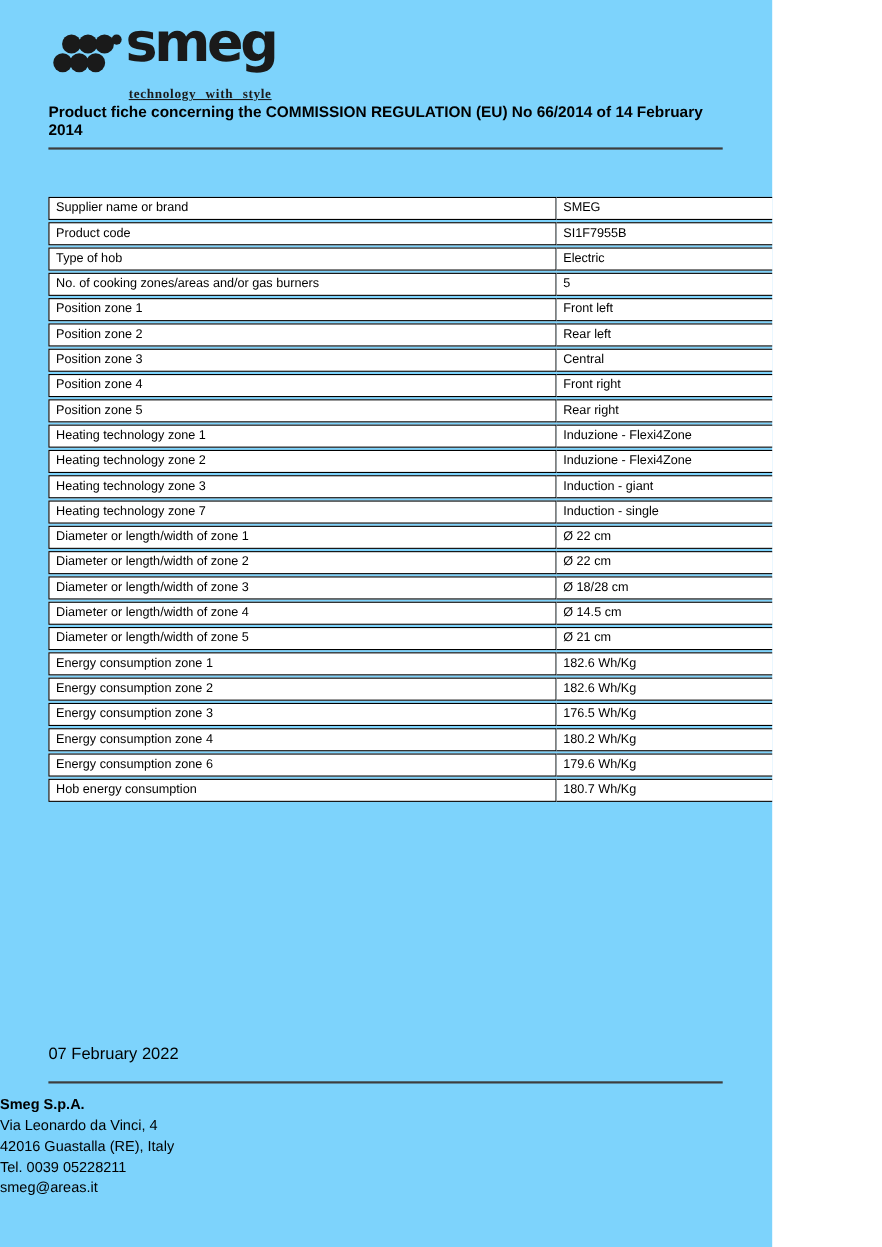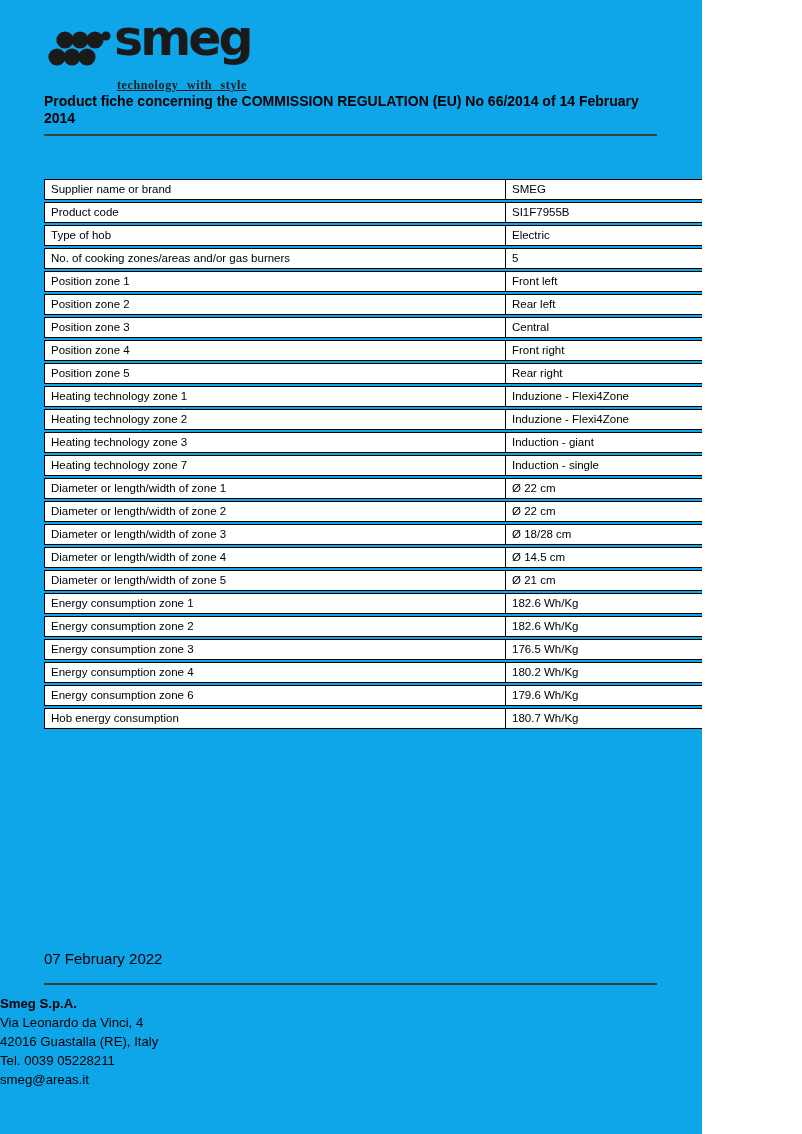--- a/index.html
+++ b/index.html
@@ -6,21 +6,21 @@
   html, body { background: #ffffff; }
   body {
     font-family: "Liberation Sans", sans-serif;
     color: #000;
     -webkit-font-smoothing: antialiased;
   }
   .page {
     position: relative;
     width: 702px;
     height: 1134px;
-    background: #0ea5e9;
+    background: #7dd3fc;
     overflow: hidden;
   }
 
   
   .logo {
     display: flex;
     align-items: flex-start;
     padding-top: 18px;
     margin-left: 44px;
     height: 80px;

